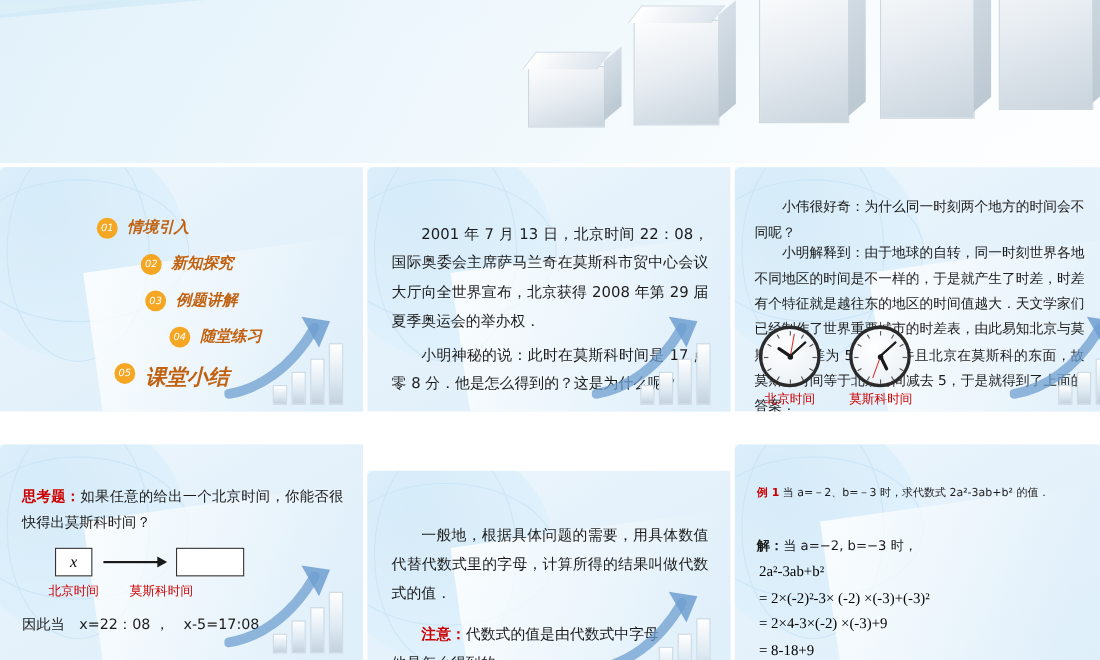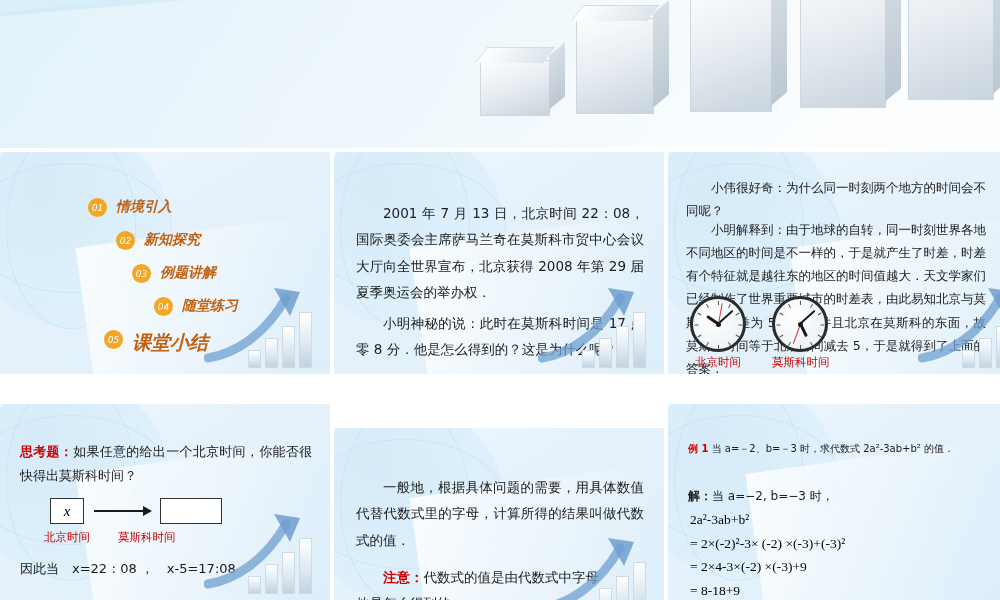--- a/index.html
+++ b/index.html
@@ -116,21 +116,21 @@
     background: #f5a623;
     color: #fff; font-size: 9px;
     display: flex; align-items: center; justify-content: center;
     font-family: "DejaVu Sans", sans-serif;
     margin-right: 9px;
   }
   .step .lbl {
     font-size: 14px; color: #c1610f; font-weight: bold;
     font-family: "DejaVu Sans", "Liberation Sans", sans-serif;
   }
-  .step.s2 { margin-left: 28px; }
+  .step.s2 { margin-left: 40px; }
   .step.s3 { margin-left: 44px; }
   .step.s4 { margin-left: 66px; }
   .step.s5 { margin-left: 16px; }
   .step.s5 .lbl { font-size: 19px; }
 
   
   .clocks { position: absolute; left: 22px; bottom: 4px; display: flex; gap: 26px; }
   .clockwrap { text-align: center; }
   .clockface {
     width: 56px; height: 56px; border-radius: 50%;

